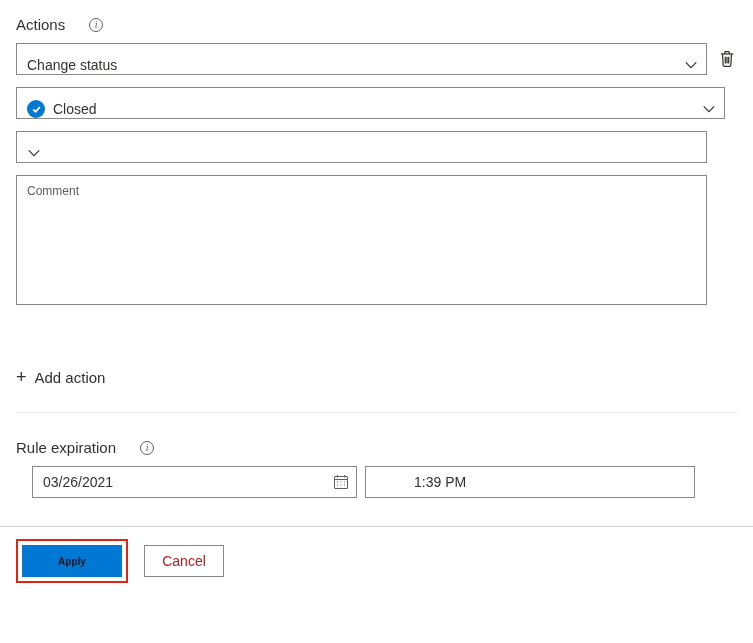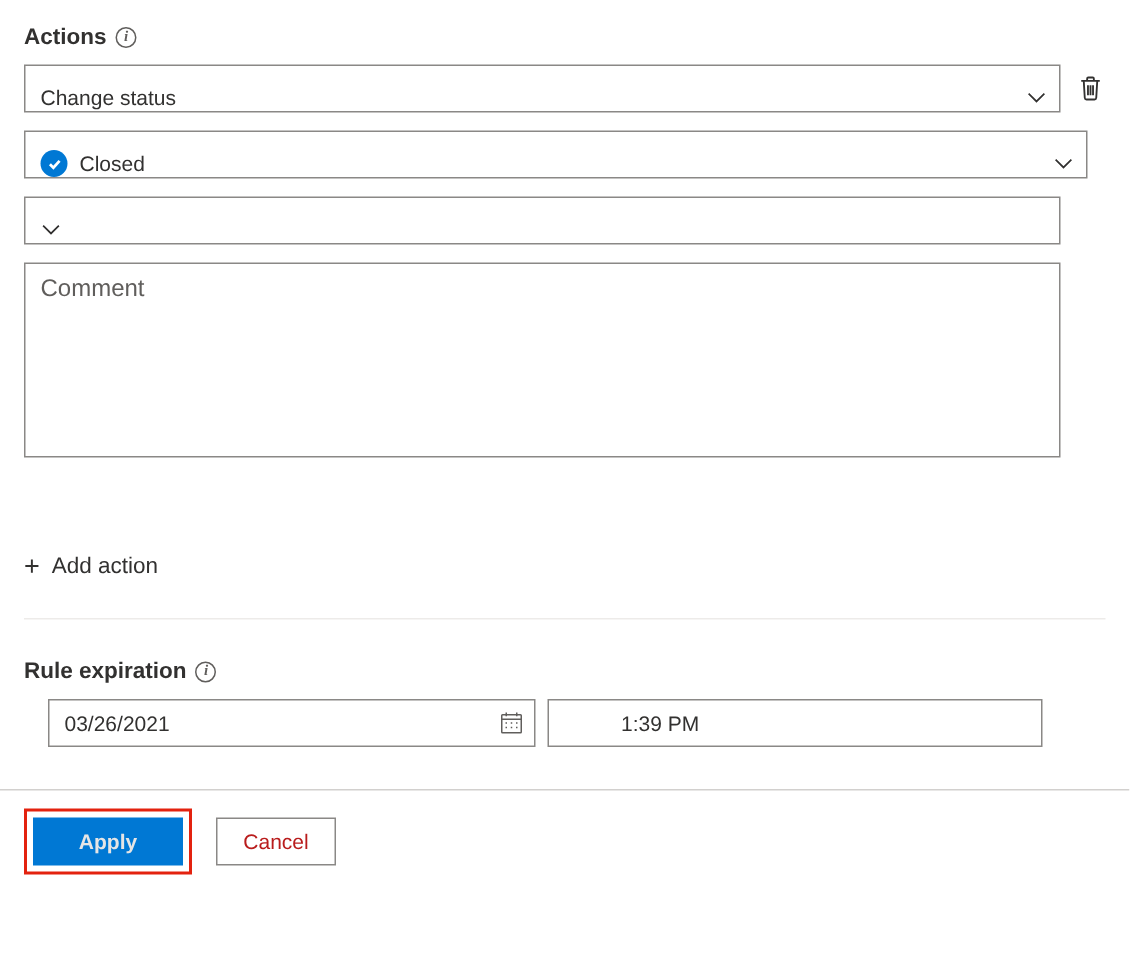--- a/index.html
+++ b/index.html
@@ -6,26 +6,26 @@
     body {
       font-family: "Segoe UI", -apple-system, sans-serif;
       font-size: 14px;
       color: #323130;
       padding: 16px;
       width: 753px;
       background: #fff;
     }
     .section-label {
       font-size: 15px;
-      font-weight: 700;
+      font-weight: 400;
       color: #323130;
       margin-bottom: 10px;
       display: flex;
       align-items: center;
-      gap: 6px;
+      gap: 24px;
     }
     .info-icon {
       width: 14px;
       height: 14px;
       border: 1px solid #605e5c;
       border-radius: 50%;
       display: inline-flex;
       align-items: center;
       justify-content: center;
       font-size: 10px;
@@ -79,21 +79,21 @@
       display: flex;
       align-items: center;
       justify-content: center;
     }
     .textarea {
       width: calc(100% - 30px);
       height: 130px;
       border: 1px solid #8a8886;
       padding: 8px 10px;
       font-family: inherit;
-      font-size: 16px;
+      font-size: 12px;
       resize: none;
       color: #323130;
     }
     .textarea::placeholder { color: #605e5c; }
     .add-action {
       margin-top: 60px;
       margin-bottom: 26px;
       display: flex;
       align-items: center;
       gap: 8px;
@@ -151,25 +151,25 @@
       gap: 16px;
       align-items: center;
     }
     .highlight-box {
       border: 2px solid #e3220f;
       padding: 4px;
       display: inline-block;
     }
     .btn-primary {
       background: #0078d4;
-      color: #e5e5e5;
+      color: #0f172a;
       border: none;
       height: 32px;
       min-width: 100px;
-      font-size: 14px;
+      font-size: 10px;
       font-weight: 600;
       cursor: pointer;
       font-family: inherit;
       padding: 0 16px;
     }
     .btn-secondary {
       background: #fff;
       color: #b91c1c;
       border: 1px solid #8a8886;
       height: 32px;

